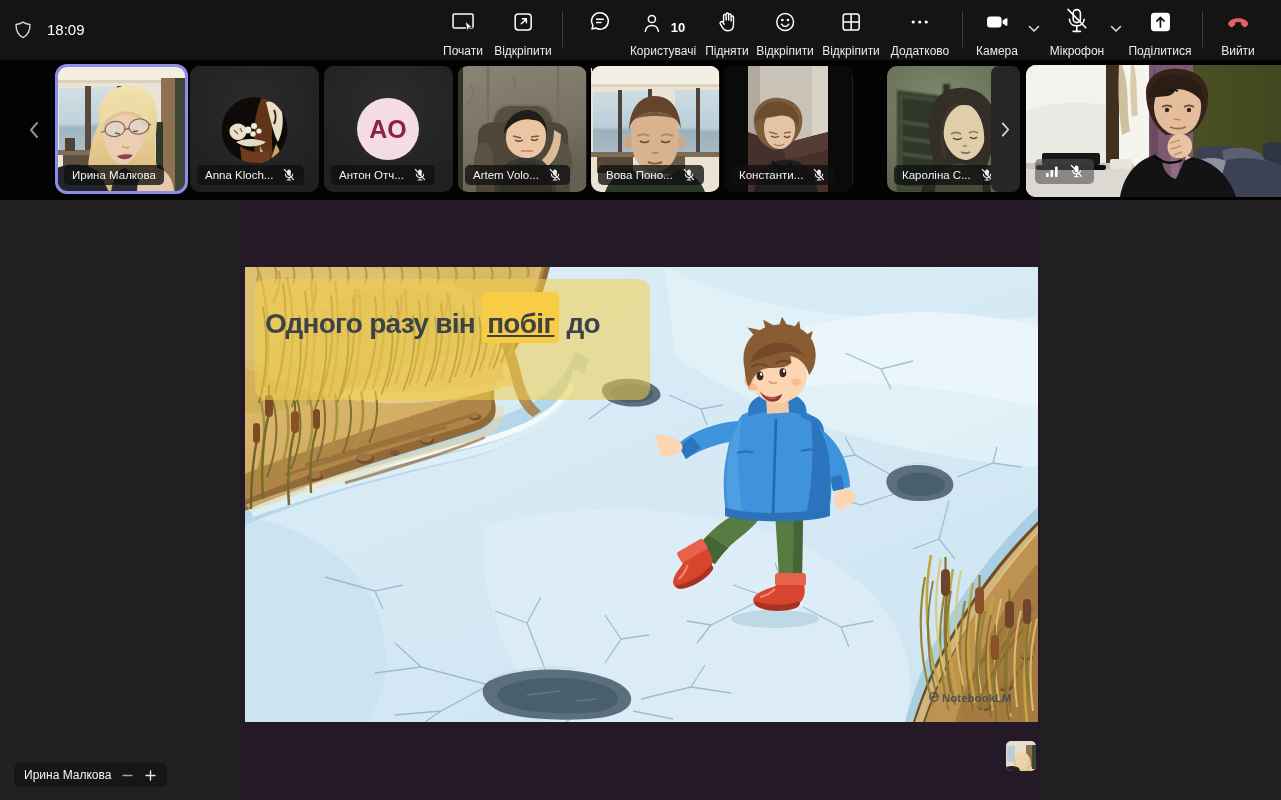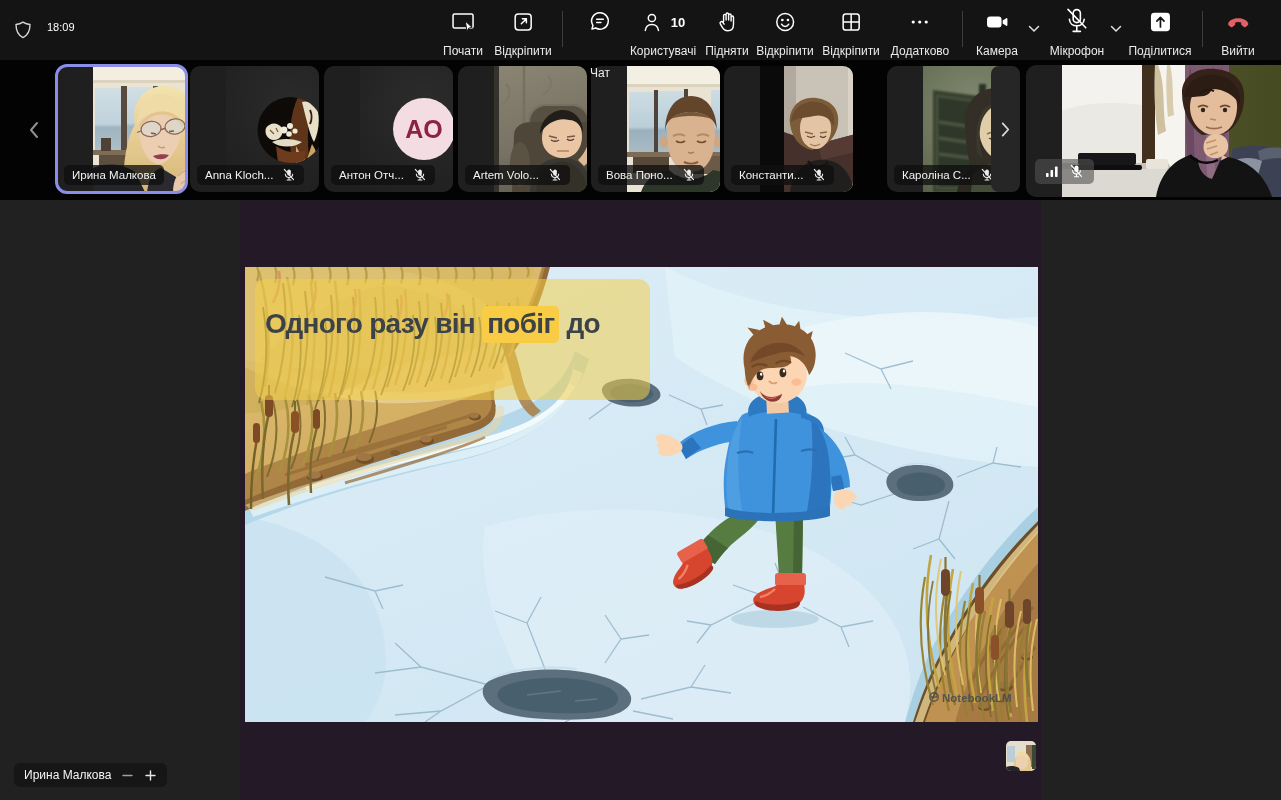--- a/index.html
+++ b/index.html
@@ -9,48 +9,48 @@
   #app { position:relative; width:1281px; height:800px; }
 
   
   #topbar { left:0; top:0; width:1281px; height:60px; background:#141414; z-index:30; }
   .tbtn { position:absolute; top:9px; height:48px; display:flex; flex-direction:column;
           align-items:center; justify-content:space-between; cursor:pointer; }
   .tbtn .ticon { height:26px; display:flex; align-items:center; justify-content:center; }
   .tlabel { font-size:12px; color:#ebebeb; white-space:nowrap; line-height:12px; }
   .tsep { position:absolute; top:11px; width:1px; height:36px; background:#3d3d3d; }
   .chev { position:absolute; top:20px; }
-  #time { position:absolute; left:47px; top:21px; color:#ffffff; font-size:11px; }
+  #time { position:absolute; left:47px; top:21px; color:#ffffff; font-size:15px; }
   #shield { position:absolute; left:13px; top:20px; }
 
   
   #strip { left:0; top:60px; width:1281px; height:140px; background:#030303; z-index:20; }
   .tile { position:absolute; top:6px; width:129px; height:126px; border-radius:10px;
-          overflow:hidden; background:#1f1f1f;padding-left:36px; }
+          overflow:hidden; background:#1f1f1f; }
   .tile svg { display:block; }
   .tile.selected { outline:3px solid #8a8ee8; outline-offset:-1px; }
   .nameplate { position:absolute; left:7px; bottom:7px; display:flex; align-items:center;
           gap:9px; background:rgba(15,15,15,.78); border-radius:5px; padding:3px 8px;
           color:#f2f2f2; font-size:11.5px; line-height:14px; white-space:nowrap; }
   .stripbtn { position:absolute; border-radius:8px; display:flex; align-items:center;
           justify-content:center; }
 
   
   #stage { left:0; top:200px; width:1281px; height:600px; background:#212121; }
   #share-region { position:absolute; left:240px; top:0; width:801px; height:600px;
           background:#241a27; }
   #slide { position:absolute; left:5px; top:67px; width:793px; height:455px;
           background:#d8ebf4; overflow:hidden; }
   #slide svg { position:absolute; left:0; top:0; }
   #caption-panel { position:absolute; left:10px; top:12px; width:395px; height:121px;
           border-radius:12px; background:rgba(243,205,74,.55); }
   #caption { position:absolute; left:20px; top:40px; font-size:28px;
           font-weight:bold; color:#3b4349; letter-spacing:-0.7px; white-space:nowrap; }
   .cline { height:38px; line-height:34px; }
-  .hl { background:#f8cd45; border-radius:5px; padding:2px 5px 4px; }
+  .hl { background:#f8cd45; border-radius:5px; padding:16px 5px 4px;text-decoration:underline; }
   #zoom-pill { position:absolute; left:14px; top:563px; height:24px; display:flex;
           align-items:center; gap:10px; background:#161616; border-radius:6px;
           padding:0 10px; color:#f5f5f5; font-size:12px; }
   #pip { position:absolute; left:766px; top:541px; width:30px; height:30px;
           border-radius:5px; overflow:hidden; }
 </style>
 </head>
 <body>
 
 <div id="app">
@@ -88,21 +88,21 @@
       <span class="ticon">
         <svg width="24" height="24" viewBox="0 0 24 24" fill="none" stroke="#ffffff" stroke-width="1.5" stroke-linecap="round">
           <path d="M12 3.8 a8.2 8.2 0 1 1 -4.2 15.2 L4 20 L4.9 16.4 A8.2 8.2 0 0 1 12 3.8 Z" stroke-linejoin="round"></path>
           <path d="M8.7 10.2 h6.6 M8.7 13.4 h4.2"></path>
         </svg>
       </span>
       <span class="tlabel">Чат</span>
     </div>
 
     <div class="tbtn" style="left:663px; transform:translateX(-50%);">
-      <span class="ticon" style="display:flex;align-items:center;gap:8px;">
+      <span class="ticon" style="display:flex;align-items:flex-end;gap:8px;">
         <svg width="22" height="24" viewBox="0 0 22 24" fill="none" stroke="#ffffff" stroke-width="1.5">
           <circle cx="11" cy="8" r="3.6"></circle>
           <path d="M4.4 20.4 C4.9 16.6 7.6 14.4 11 14.4 C14.4 14.4 17.1 16.6 17.6 20.4" stroke-linecap="round"></path>
         </svg>
         <b style="color:#fff;font-size:13px;">10</b>
       </span>
       <span class="tlabel">Користувачі</span>
     </div>
 
     <div class="tbtn" style="left:727px; transform:translateX(-50%);">

